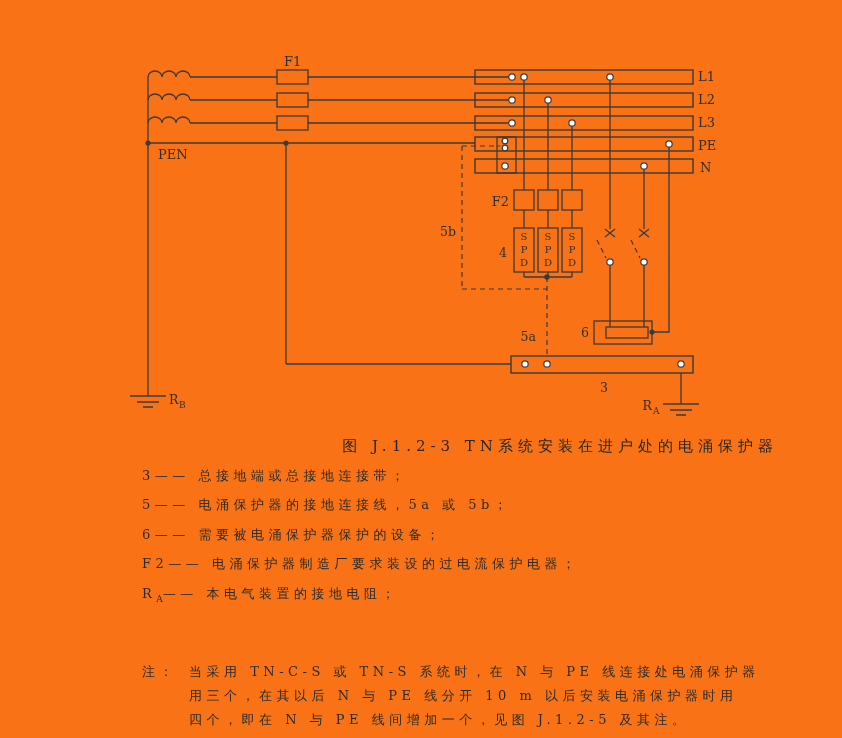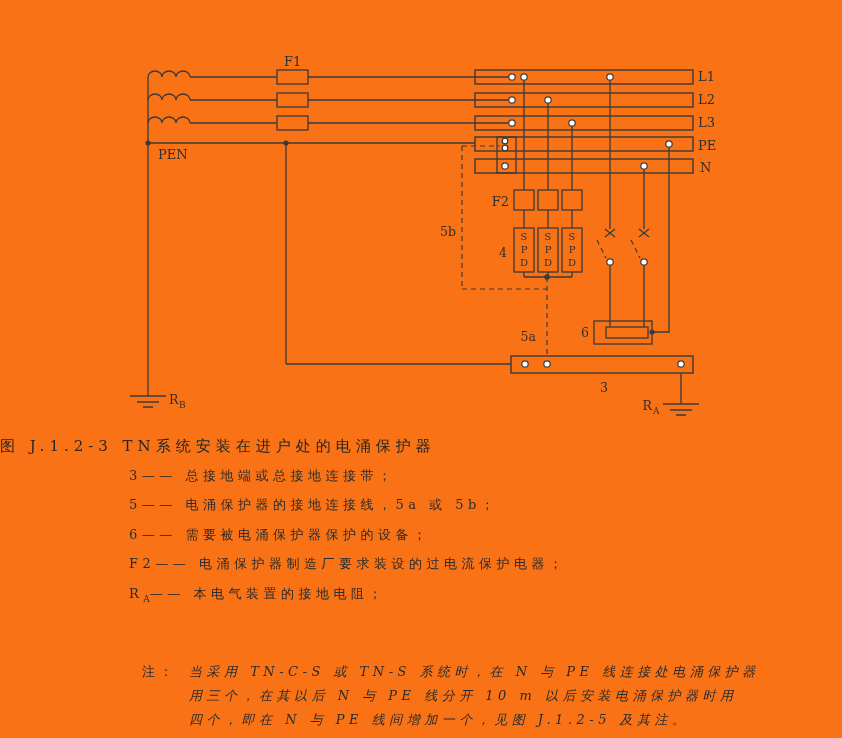--- a/index.html
+++ b/index.html
@@ -18,39 +18,39 @@
   .wd{stroke:#3a3a3a;stroke-width:1.2;fill:none;stroke-dasharray:5 4;}
   .wg{stroke:#3a3a3a;stroke-width:1.7;fill:none;}
   .term{fill:#fcfcfc;stroke:#3a3a3a;stroke-width:1.2;}
   .jdot{fill:#3a3a3a;stroke:none;}
   .t13{font-size:13px;}
   .t12{font-size:12.5px;}
   .t10{font-size:10px;}
   .t9{font-size:9px;}
   .caption{
     position:absolute;top:437px;left:0;width:778px;
-    text-align:left;
+    text-align:right;
     font-size:15px;letter-spacing:5px;
     color:#262626;
   }
   .legend{
-    position:absolute;top:464px;left:129px;width:620px;
+    position:absolute;top:464px;left:142px;width:620px;
     font-size:13px;line-height:23.8px;letter-spacing:4.5px;
     color:#2b2b2b;
   }
   .legend .lg{white-space:nowrap;}
   .legend sub,.note sub{font-size:9px;letter-spacing:0;}
   .legend i{font-family:"DejaVu Serif", serif;font-style:italic;}
   .note{
     position:absolute;top:660px;left:142px;width:660px;
     font-size:13px;line-height:23.8px;letter-spacing:4.5px;
     color:#2b2b2b;
   }
   .note .note-label{position:absolute;left:0;top:0;}
-  .note .note-lines{margin-left:47px;font-style:italic;}
+  .note .note-lines{margin-left:47px;}
   .note .nl{white-space:nowrap;}
 </style>
 </head>
 <body>
 
 <div class="page">
 
   <svg width="842" height="434" viewBox="0 0 842 434">
 
     <g>

